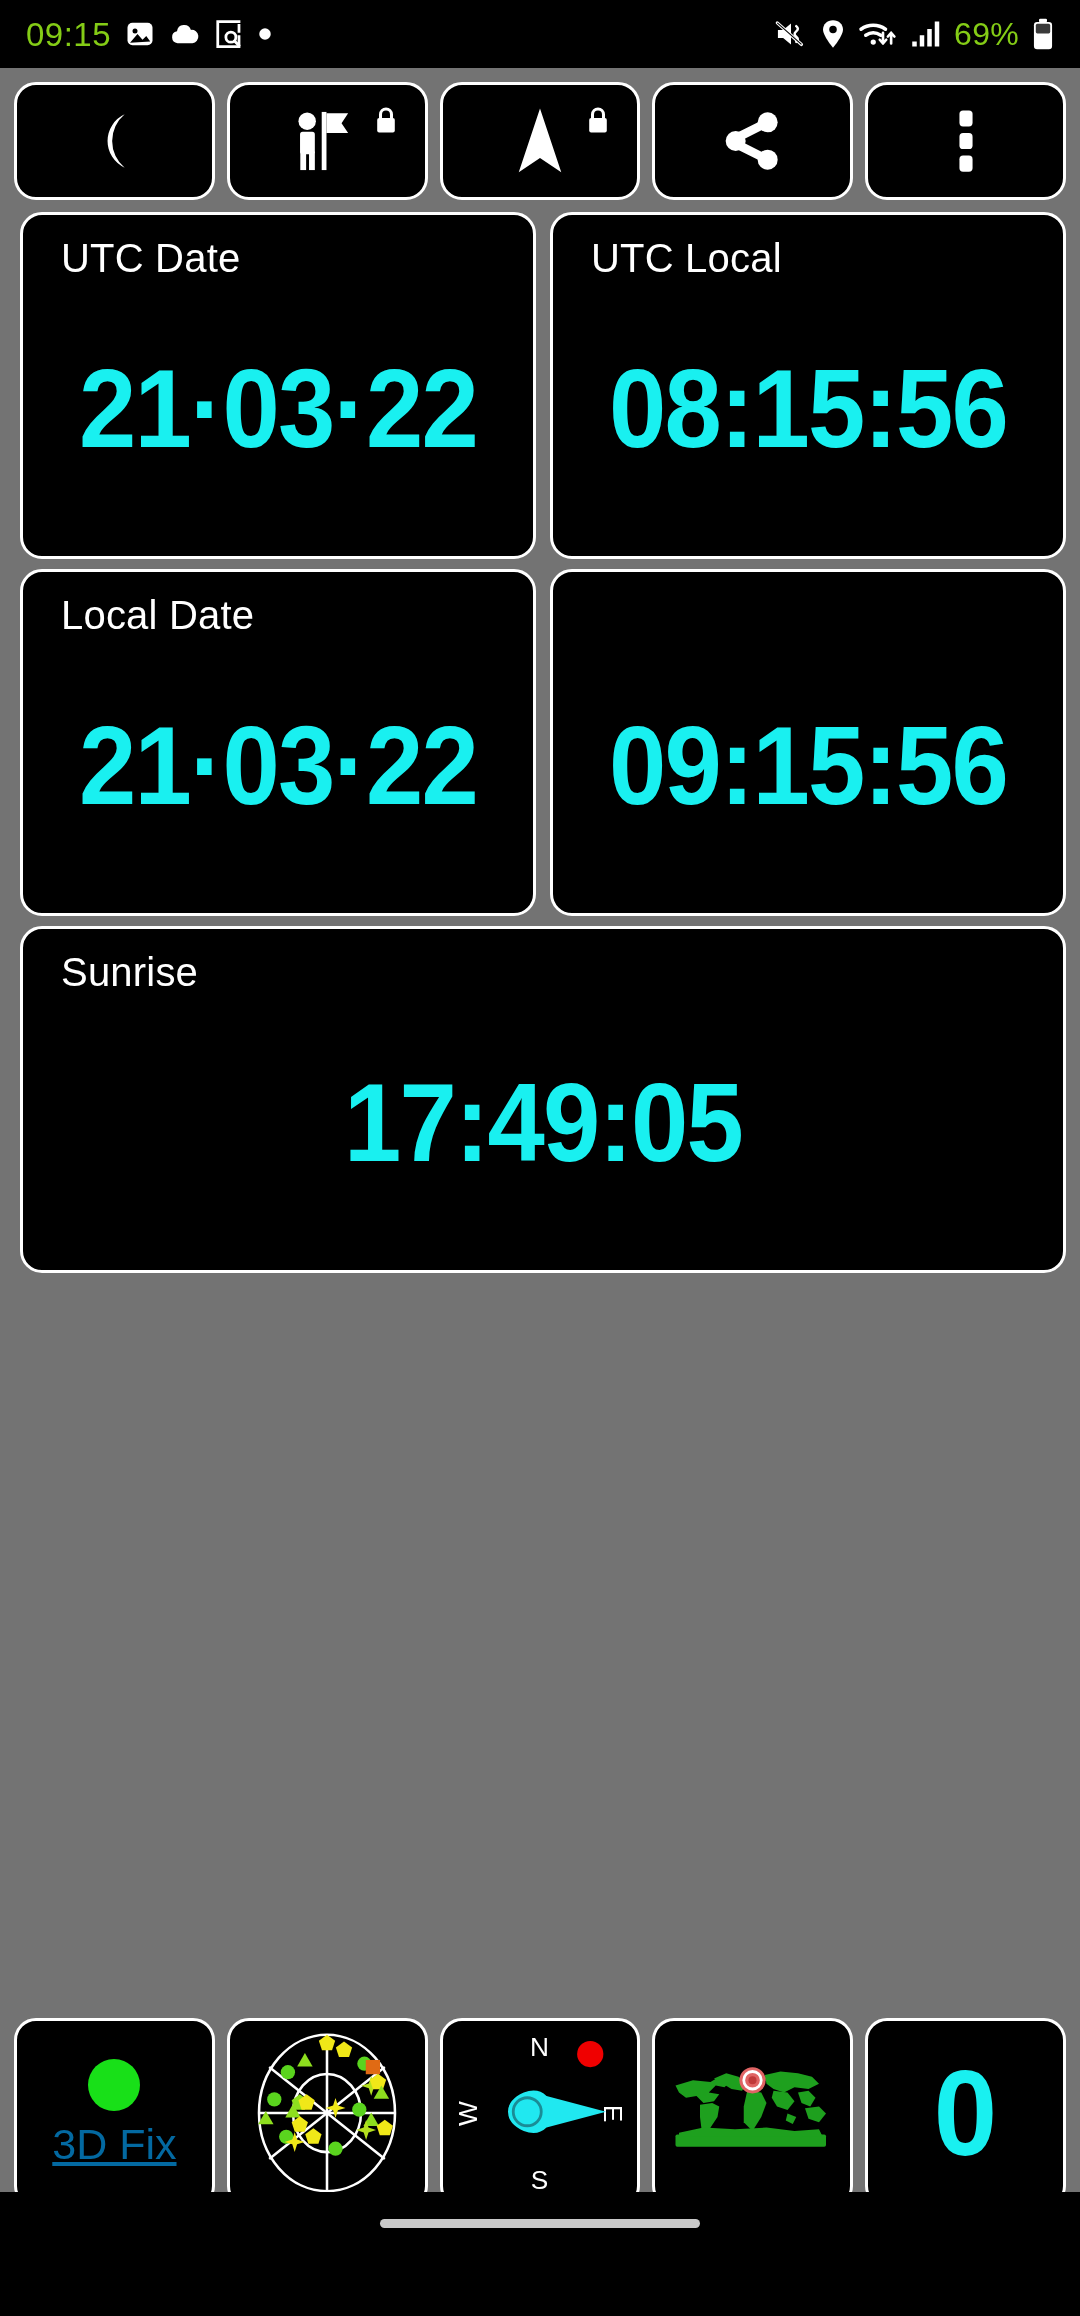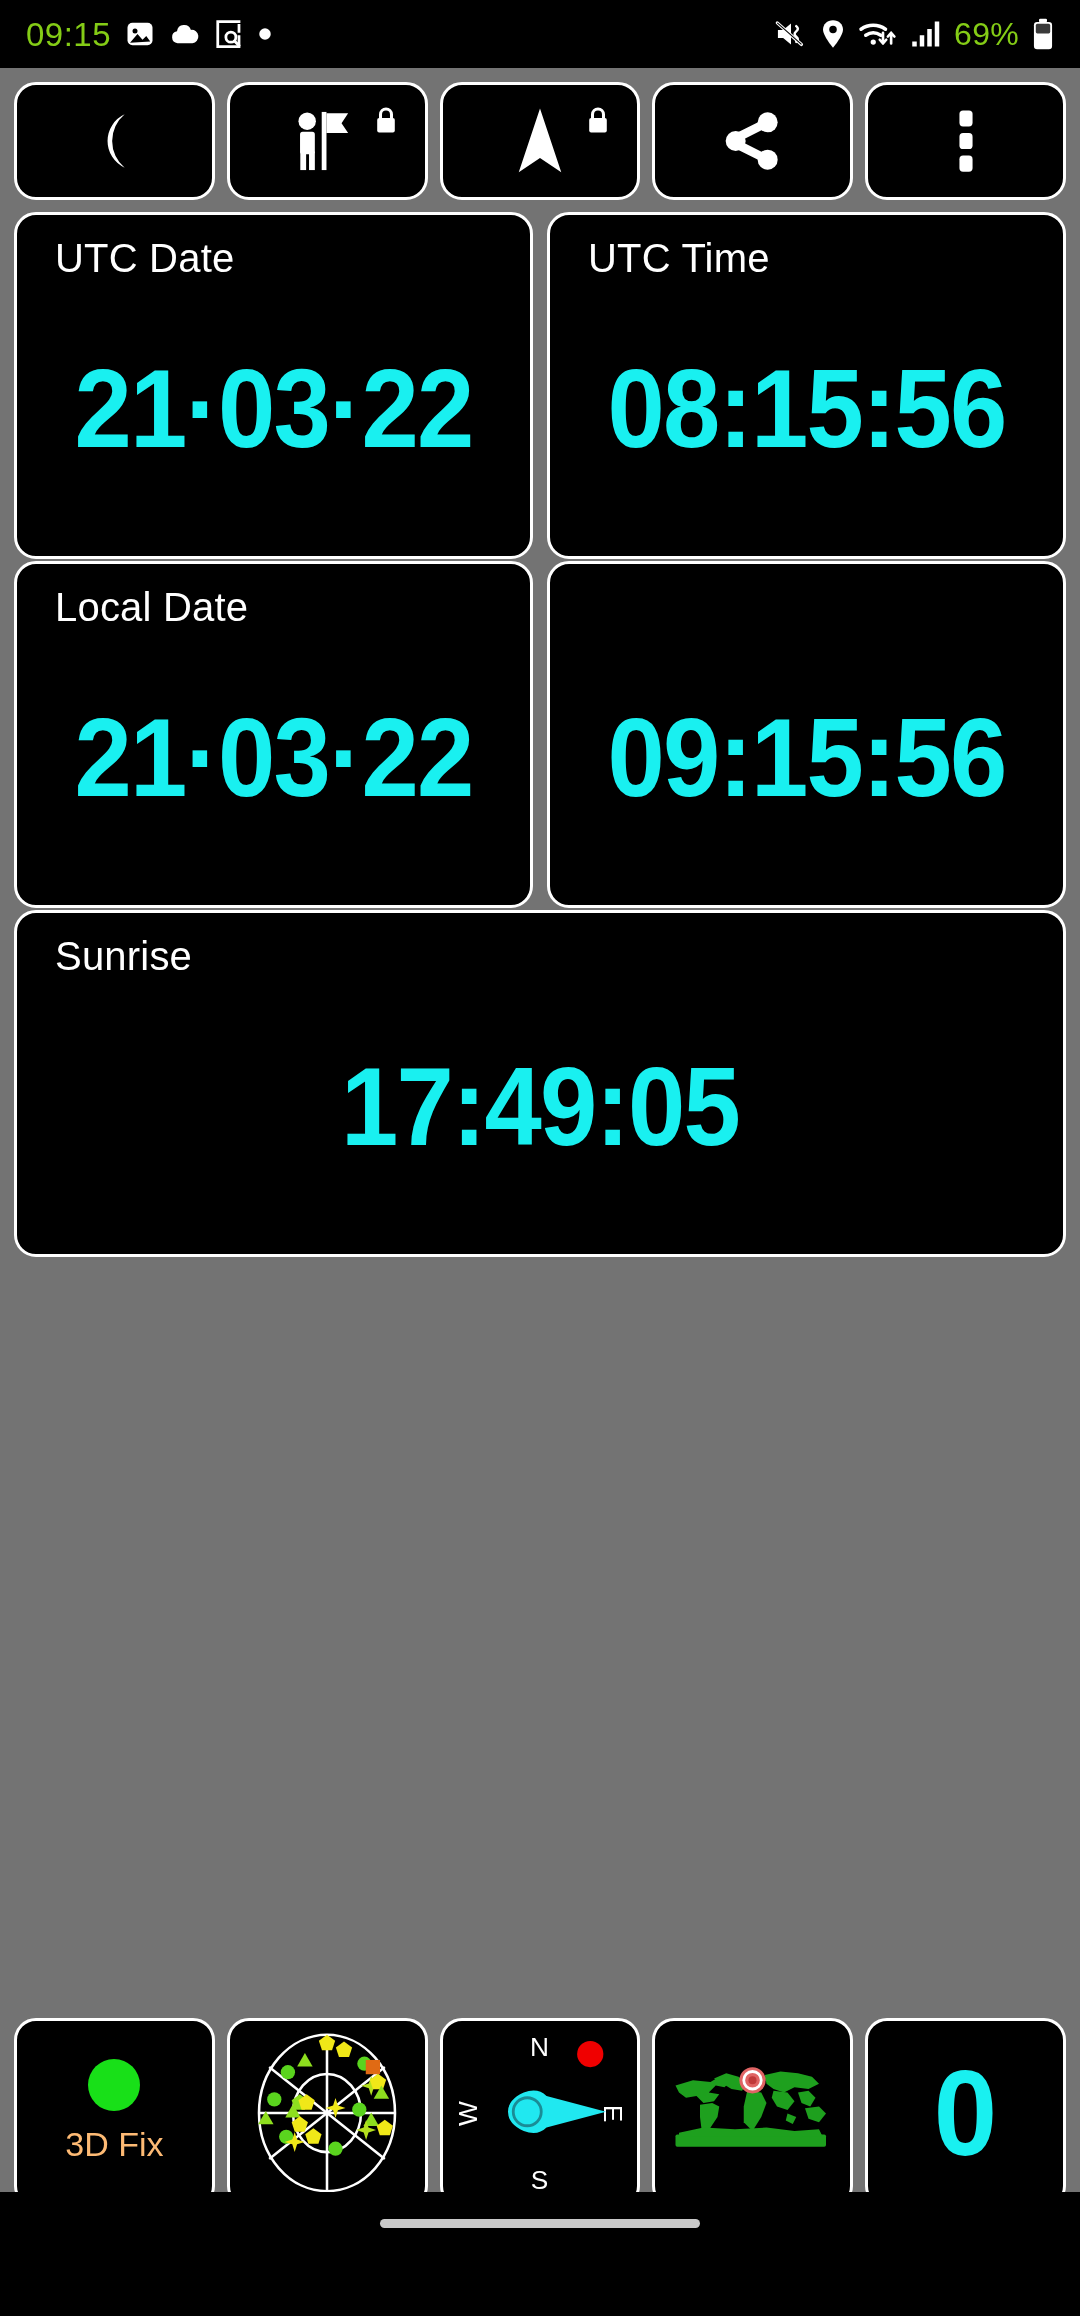--- a/index.html
+++ b/index.html
@@ -49,21 +49,21 @@
     display:flex; align-items:center; justify-content:center;
   }
   .tb-lock{
     position:absolute; top:20px; right:28px;
     width:22px;
   }
 
   
   #cards{
     padding:12px 14px 0 14px;
-    display:flex; flex-direction:column; gap:2px;
+    display:flex; flex-direction:column; gap:10px;margin-left:6px;
   }
   .card-row{ display:flex; gap:14px; }
   .card{
     flex:1; height:347px;
     background:#000;
     border:3px solid #ffffff;
     border-radius:22px;
     padding:20px 24px 10px 38px;
     position:relative;
     overflow:hidden;
@@ -107,21 +107,21 @@
     display:flex; flex-direction:column;
     align-items:center; justify-content:center;
     overflow:hidden;
   }
   .fix-dot{
     width:52px;height:52px;border-radius:50%;
     background:#18E018;
     margin-bottom:10px;
   }
   .fix-label{
-    color:#fdba74; font-size:34px; line-height:46px; font-weight:400;
+    color:#0369a1; font-size:43px; line-height:46px; font-weight:400;text-decoration:underline;
   }
   .count-value{
     color:#19F0F0; font-size:120px; line-height:120px; font-weight:700;
     transform:scaleX(0.95);
   }
 
   
   #nav-bar{
     position:absolute; left:0; bottom:0;
     width:1080px; height:62px;
@@ -254,21 +254,21 @@
   </div>
 
   <div id="cards">
 
     <div class="card-row">
       <div class="card">
         <div class="card-label">UTC Date</div>
         <div class="card-value">21·03·22</div>
       </div>
       <div class="card">
-        <div class="card-label">UTC Time</div>
+        <div class="card-label">UTC Local</div>
         <div class="card-value">08:15:56</div>
       </div>
     </div>
 
     <div class="card-row">
       <div class="card">
         <div class="card-label">Local Date</div>
         <div class="card-value">21·03·22</div>
       </div>
       <div class="card">

